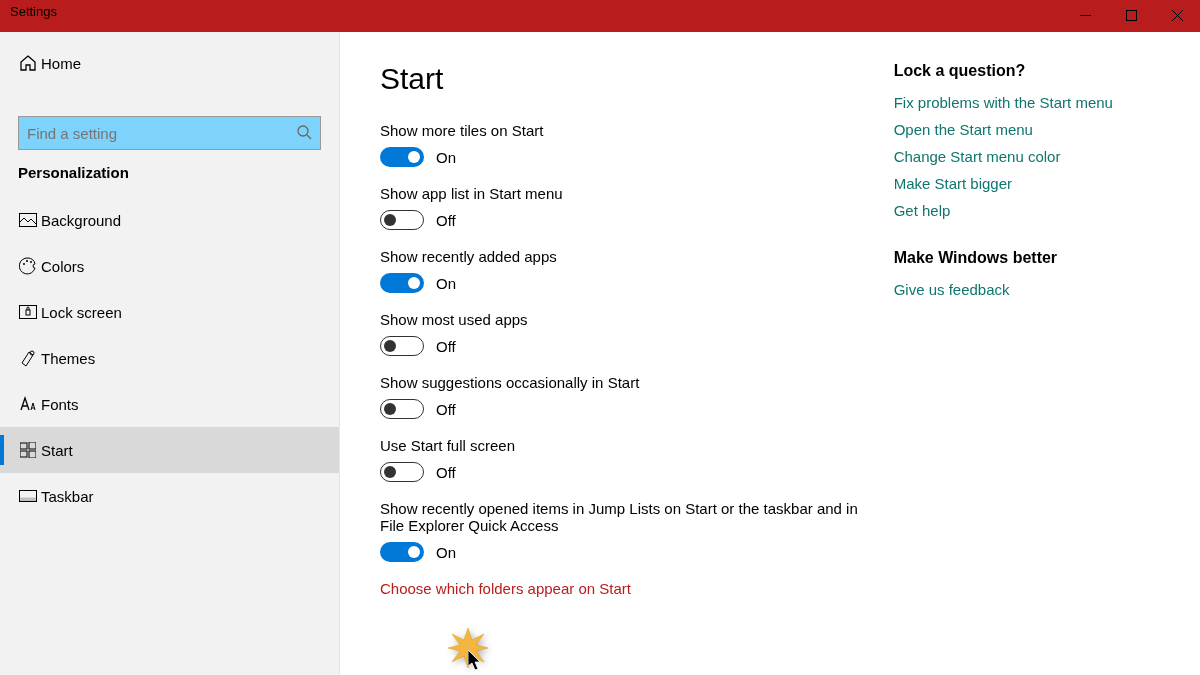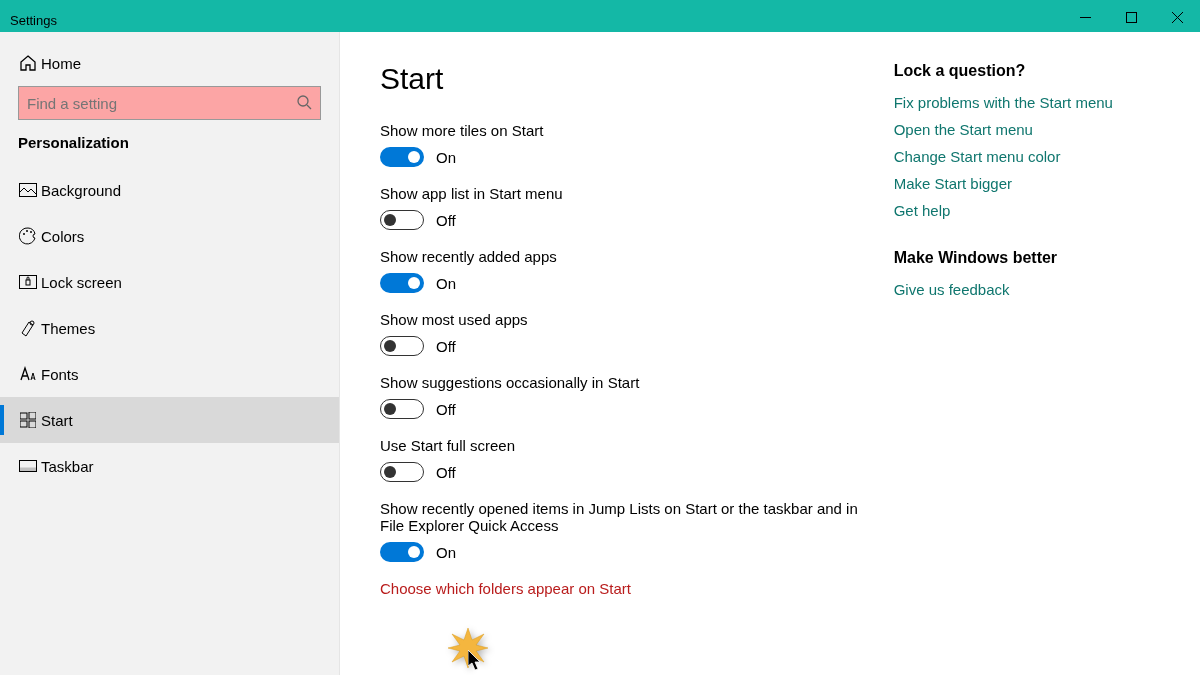--- a/index.html
+++ b/index.html
@@ -12,23 +12,23 @@
   height: 675px;
   overflow: hidden;
 }
 .window {
   display: flex;
   flex-direction: column;
   height: 100%;
 }
 .titlebar {
   display: flex;
-  align-items: flex-end;
+  align-items: flex-start;
   height: 32px;
-  background: #14b8a6;
+  background: #b91c1c;
 }
 .titlebar-title {
   padding: 4px 10px;
   font-size: 13px;
 }
 .titlebar-spacer { flex: 1; }
 .titlebar-controls { display: flex; }
 .titlebar-btn {
   width: 46px;
   height: 30px;
@@ -80,23 +80,24 @@
   justify-content: center;
   flex-shrink: 0;
 }
 .search-wrap {
   padding: 0 18px 14px 18px;
 }
 .search-box {
   display: flex;
   align-items: center;
   border: 1px solid #999;
-  background: #fca5a5;
+  background: #7dd3fc;
   height: 34px;
   padding: 0 8px;
+  margin-top: 30px;
 }
 .search-input {
   border: none;
   outline: none;
   flex: 1;
   font-size: 15px;
   color: #666;
   background: transparent;
 }
 .category-header {

